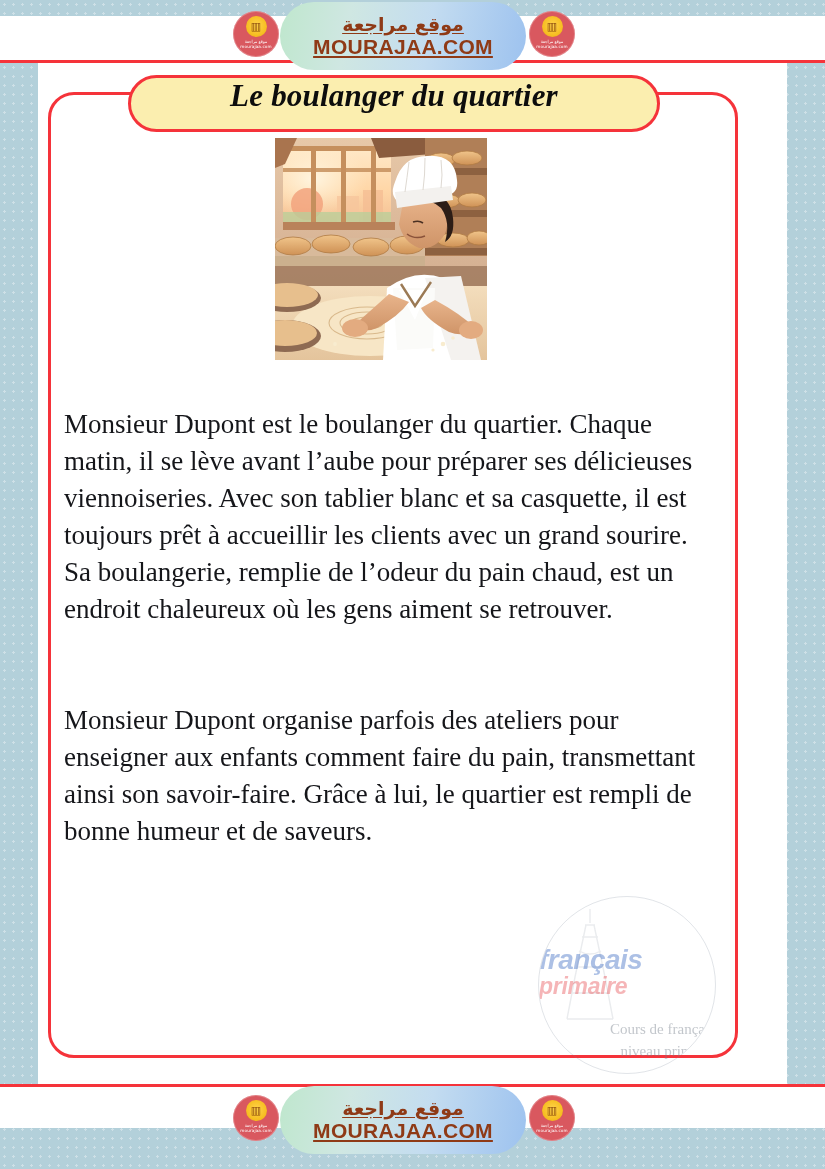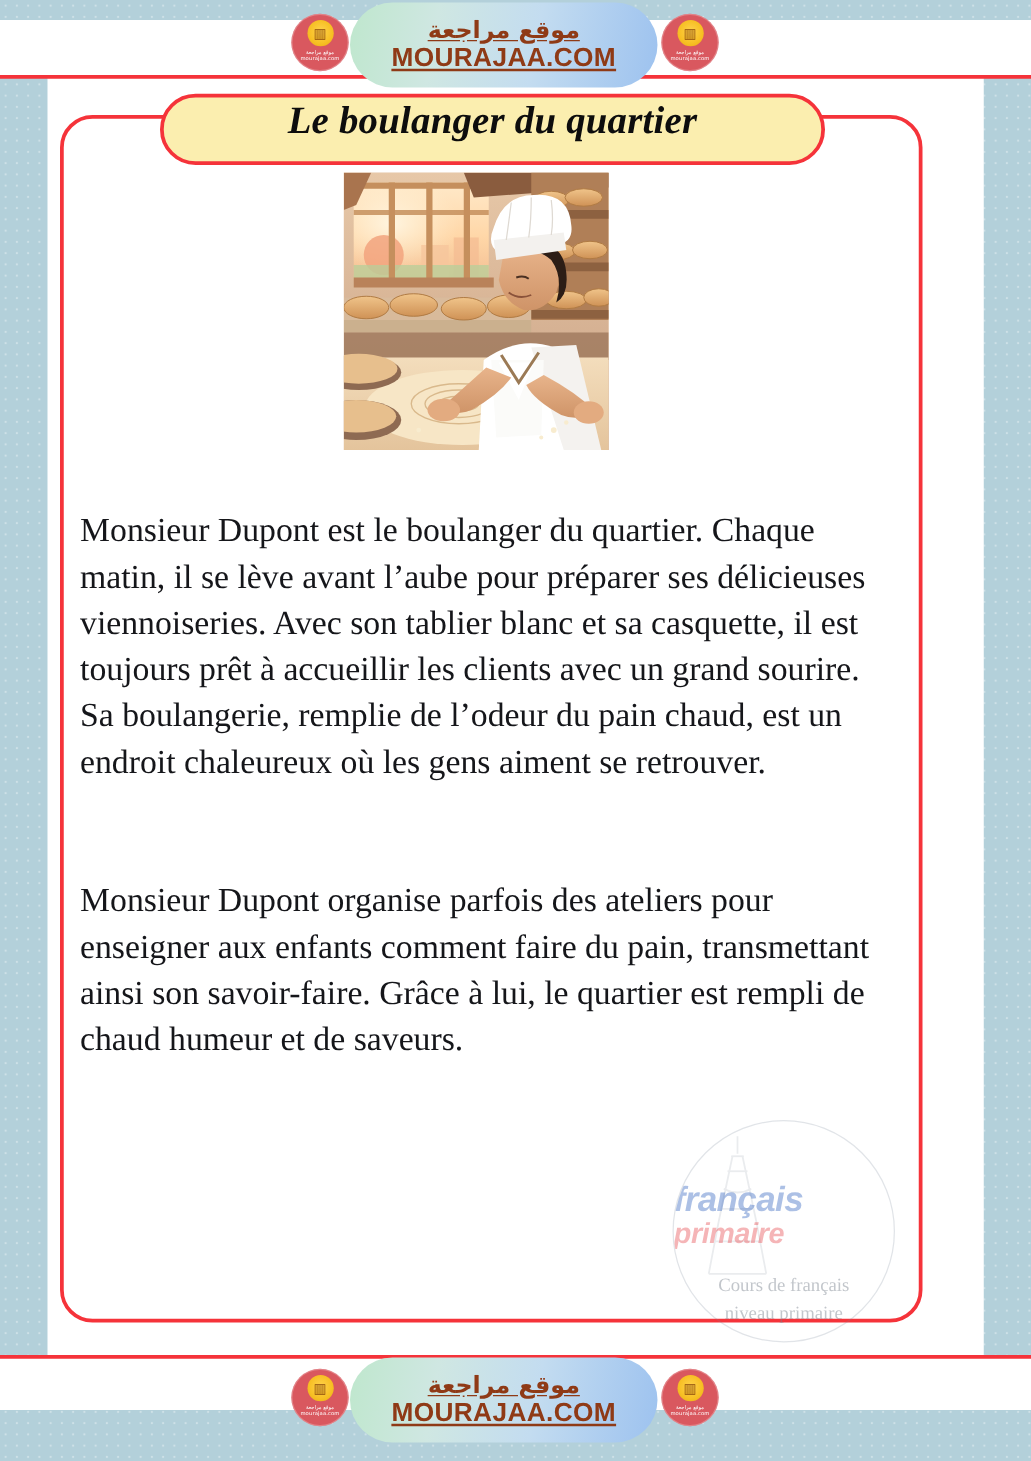--- a/index.html
+++ b/index.html
@@ -259,21 +259,21 @@
     line-height: 1;
     color: rgba(231,78,84,0.42);
     letter-spacing: -0.3px;
     margin-top: 1px;
   }
   .wm-sub {
     position: absolute;
     left: 0;
     top: 122px;
     width: 100%;
-    text-align: center;
+    text-align: right;
     font-family: "Liberation Serif", serif;
     font-size: 15px;
     line-height: 1.45;
     color: rgba(120,128,140,0.45);
   }
 </style>
 </head>
 <body>
 
 <div class="sheet"></div>
@@ -427,21 +427,21 @@
   <div class="wm-sub">
     <div>Cours de français</div>
     <div>niveau primaire</div>
   </div>
 </div>
 
 <div class="body-text">
   <p>Monsieur Dupont est le boulanger du quartier. Chaque matin, il se lève avant l’aube pour préparer ses délicieuses viennoiseries. Avec son tablier blanc et sa casquette, il est toujours prêt à accueillir les clients avec un grand sourire. Sa boulangerie, remplie de l’odeur du pain chaud, est un endroit chaleureux où les gens aiment se retrouver.</p>
   <div class="para-gap"></div>
   <div class="para-gap"></div>
-  <p>Monsieur Dupont organise parfois des ateliers pour enseigner aux enfants comment faire du pain, transmettant ainsi son savoir-faire. Grâce à lui, le quartier est rempli de chaud humeur et de saveurs.</p>
+  <p>Monsieur Dupont organise parfois des ateliers pour enseigner aux enfants comment faire du pain, transmettant ainsi son savoir-faire. Grâce à lui, le quartier est rempli de bonne humeur et de saveurs.</p>
 </div>
 
 <div class="title-plate">
   <div class="title-text">Le boulanger du quartier</div>
 </div>
 
 <div class="banner top">
   <div class="banner-white-strip"></div>
   <div class="banner-red-rule"></div>
 

